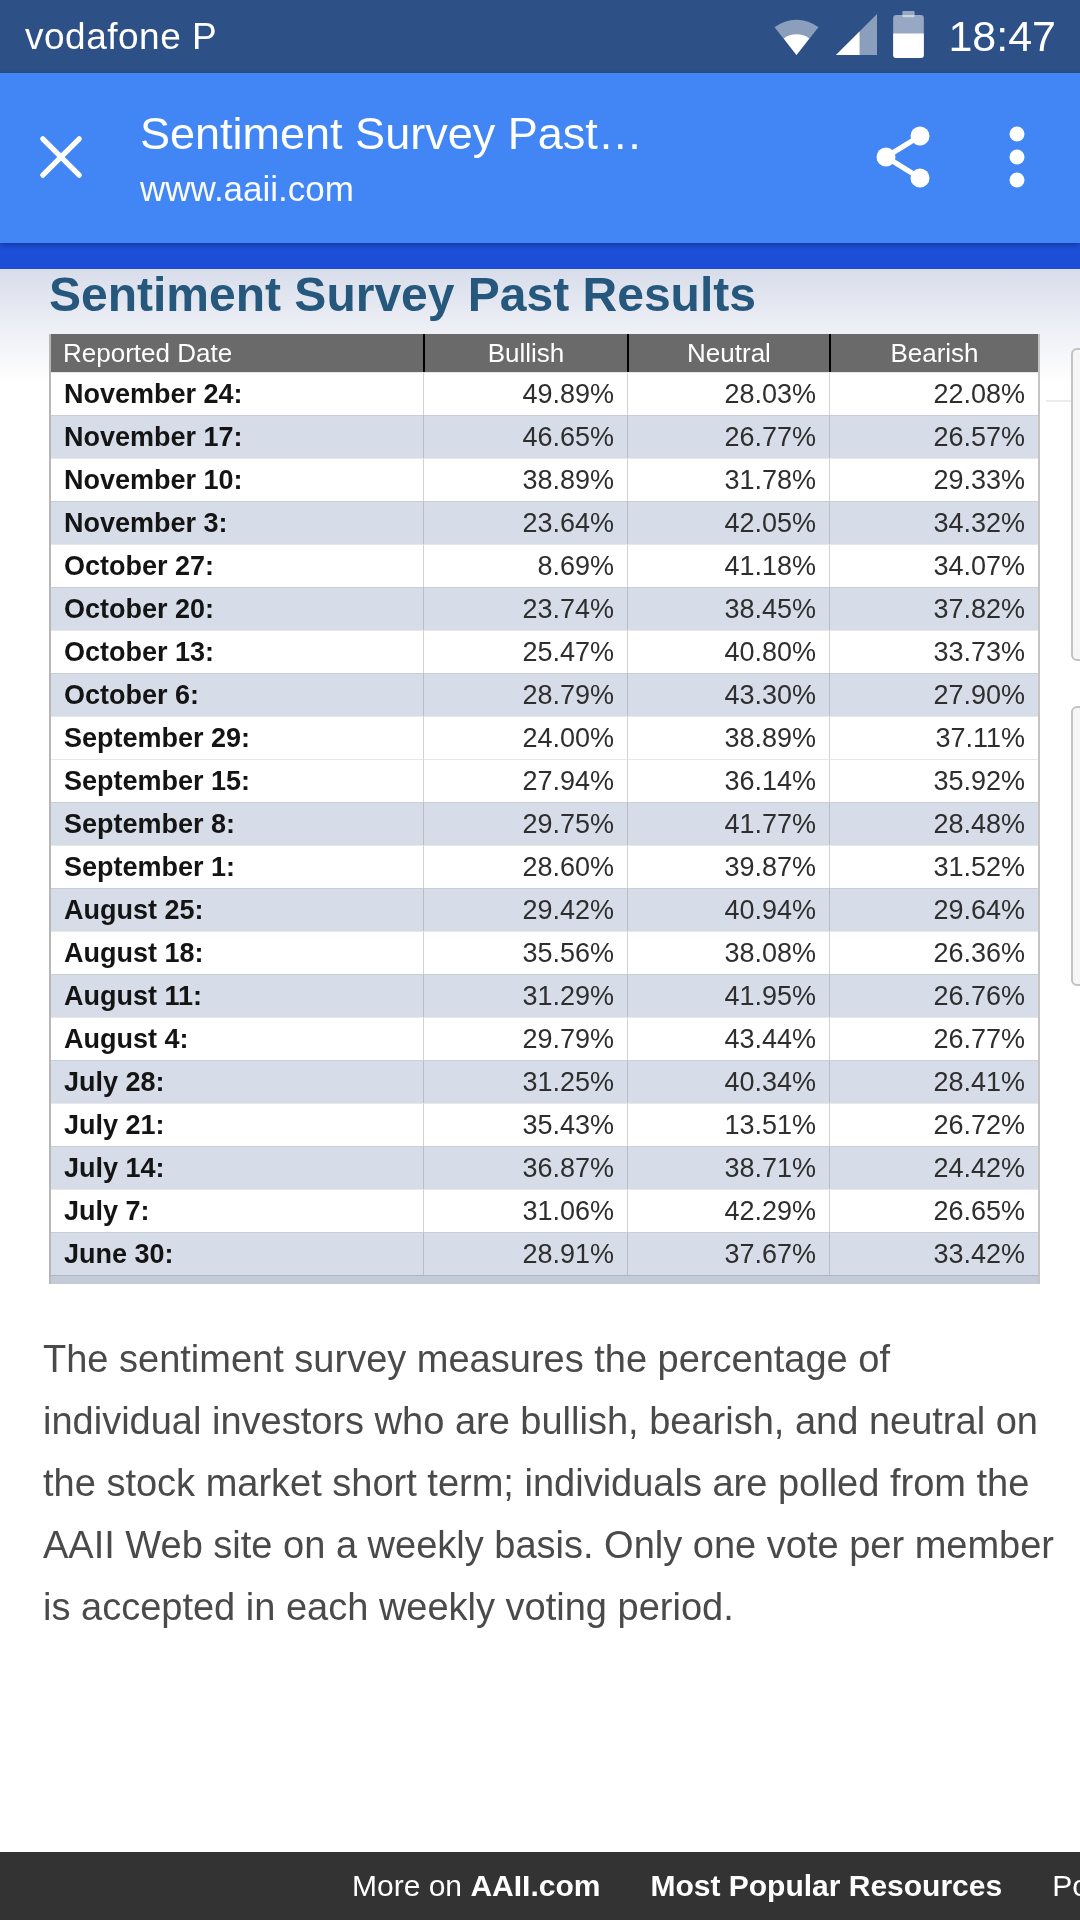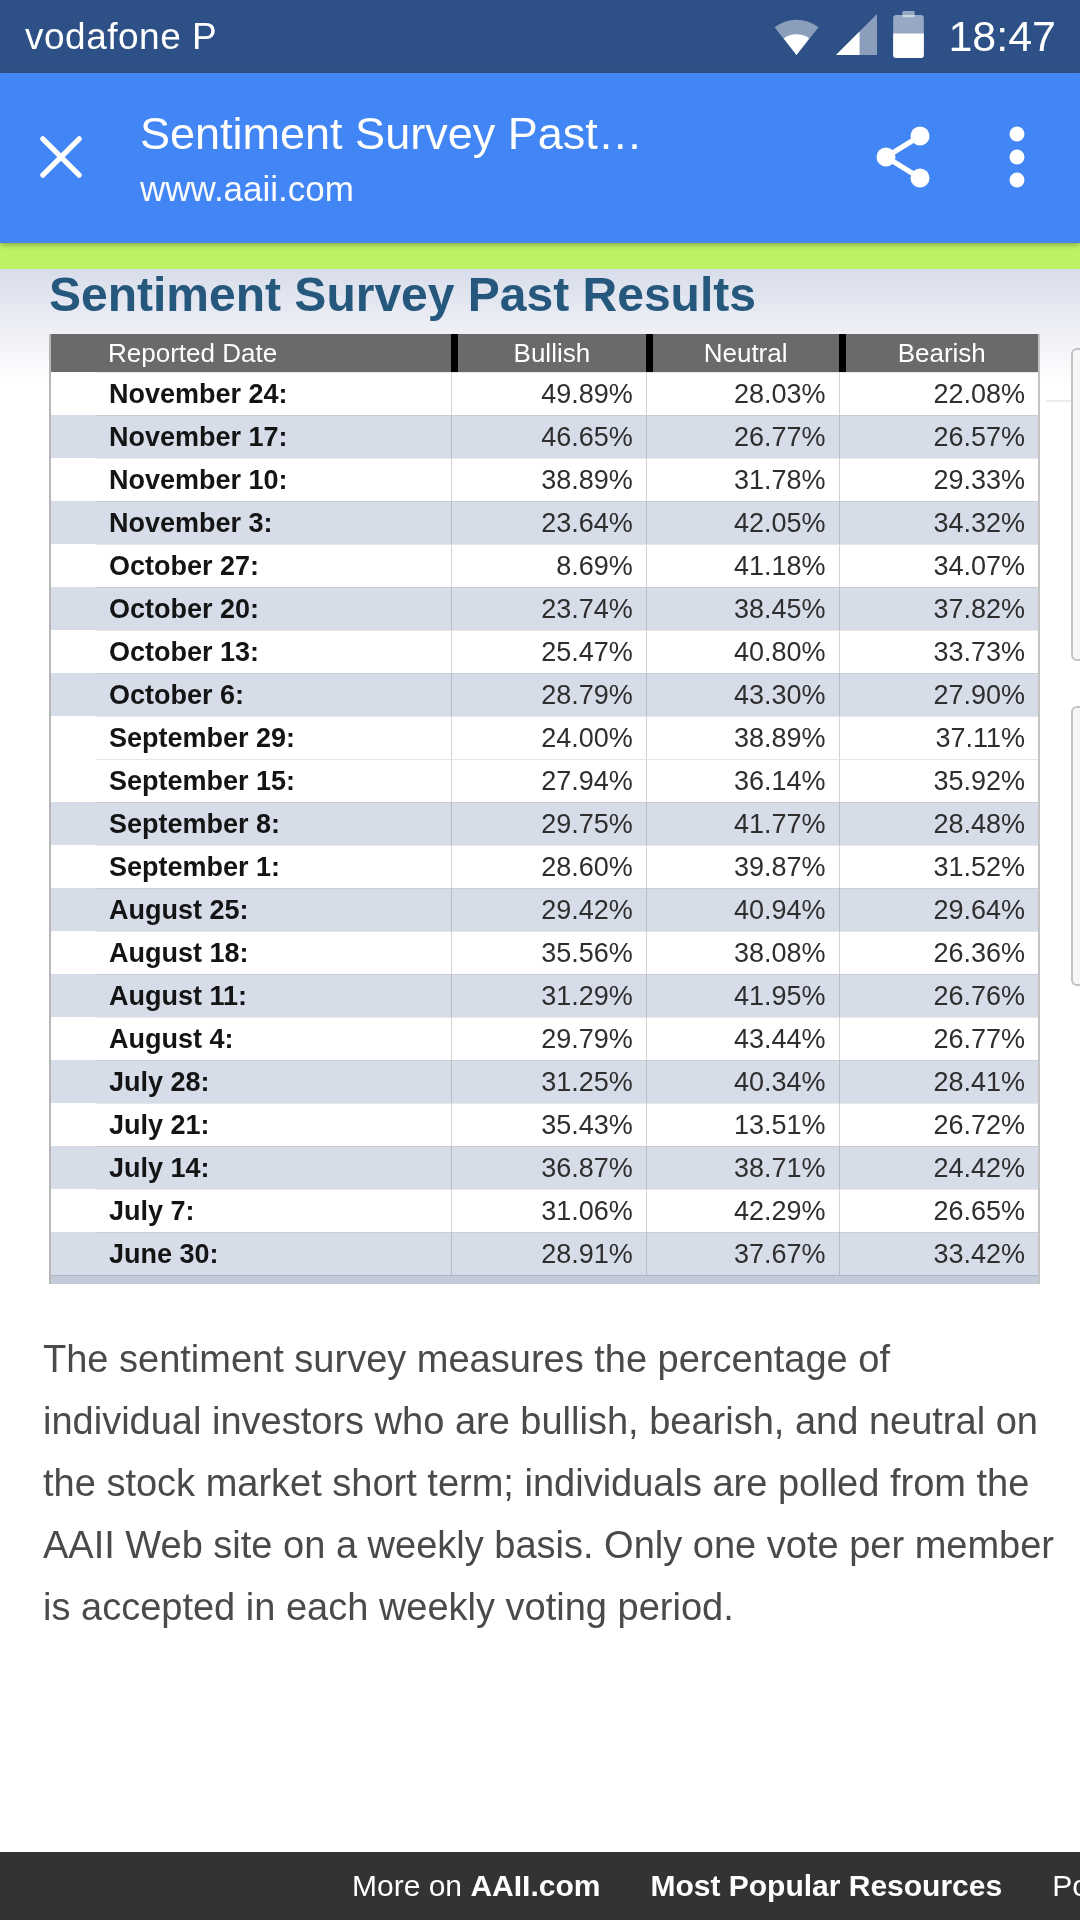--- a/index.html
+++ b/index.html
@@ -1,19 +1,19 @@
 <!DOCTYPE html>
 <html><head>
 <meta charset="utf-8">
 <style>
   * { margin:0; padding:0; box-sizing:border-box; }
   html,body { background:#e9e9e9; }
   .screen {
     position:relative; width:1080px; height:1920px; overflow:hidden;
-    background:#bef264; font-family:"Liberation Sans", sans-serif;
+    background:#1d4ed8; font-family:"Liberation Sans", sans-serif;
   }
 
   
   .status-bar {
     height:73px; background:#2d5186; color:#fff;
     display:flex; align-items:center; padding:0 24px 0 25px;
   }
   .carrier { font-size:37px; letter-spacing:.5px; }
   .status-icons { margin-left:auto; display:flex; align-items:center; gap:16px; }
   .time { font-size:43px; margin-left:8px; }
@@ -39,23 +39,23 @@
     margin:26px 0 13px 49px; font-size:48px; line-height:52px;
     font-weight:bold; color:#26587d;
   }
 
   
   .sentiment-table {
     margin-left:49px; width:991px;
     border-left:2px solid #b7b7b7; border-right:2px solid #c4c4c4;
   }
   .thead { display:flex; background:#6a6a6a; color:#fff; height:38px; align-items:center; font-size:26px; }
-  .thead .cell { border-left:7px solid #000000; height:100%; display:flex; align-items:center; justify-content:center; }
+  .thead .cell { border-left:2px solid #000000; height:100%; display:flex; align-items:center; justify-content:center; }
   .thead .cell.c0 { border-left:none; justify-content:flex-start; padding-left:12px; }
-  .cell.c0 { width:372px;margin-left:45px; }
+  .cell.c0 { width:372px; }
   .cell.c1 { width:204px; }
   .cell.c2 { width:202px; }
   .cell.c3 { width:209px; }
   .trow { display:flex; height:43px; background:#fff; }
   .trow.alt { background:#d6dce8; }
   .trow .cell {
     display:flex; align-items:center; font-size:27px; color:#2e2e2e;
     justify-content:flex-end; padding-right:13px;
     border-left:1px solid rgba(140,140,140,.38); border-top:1px solid rgba(160,160,160,.25);
   }

